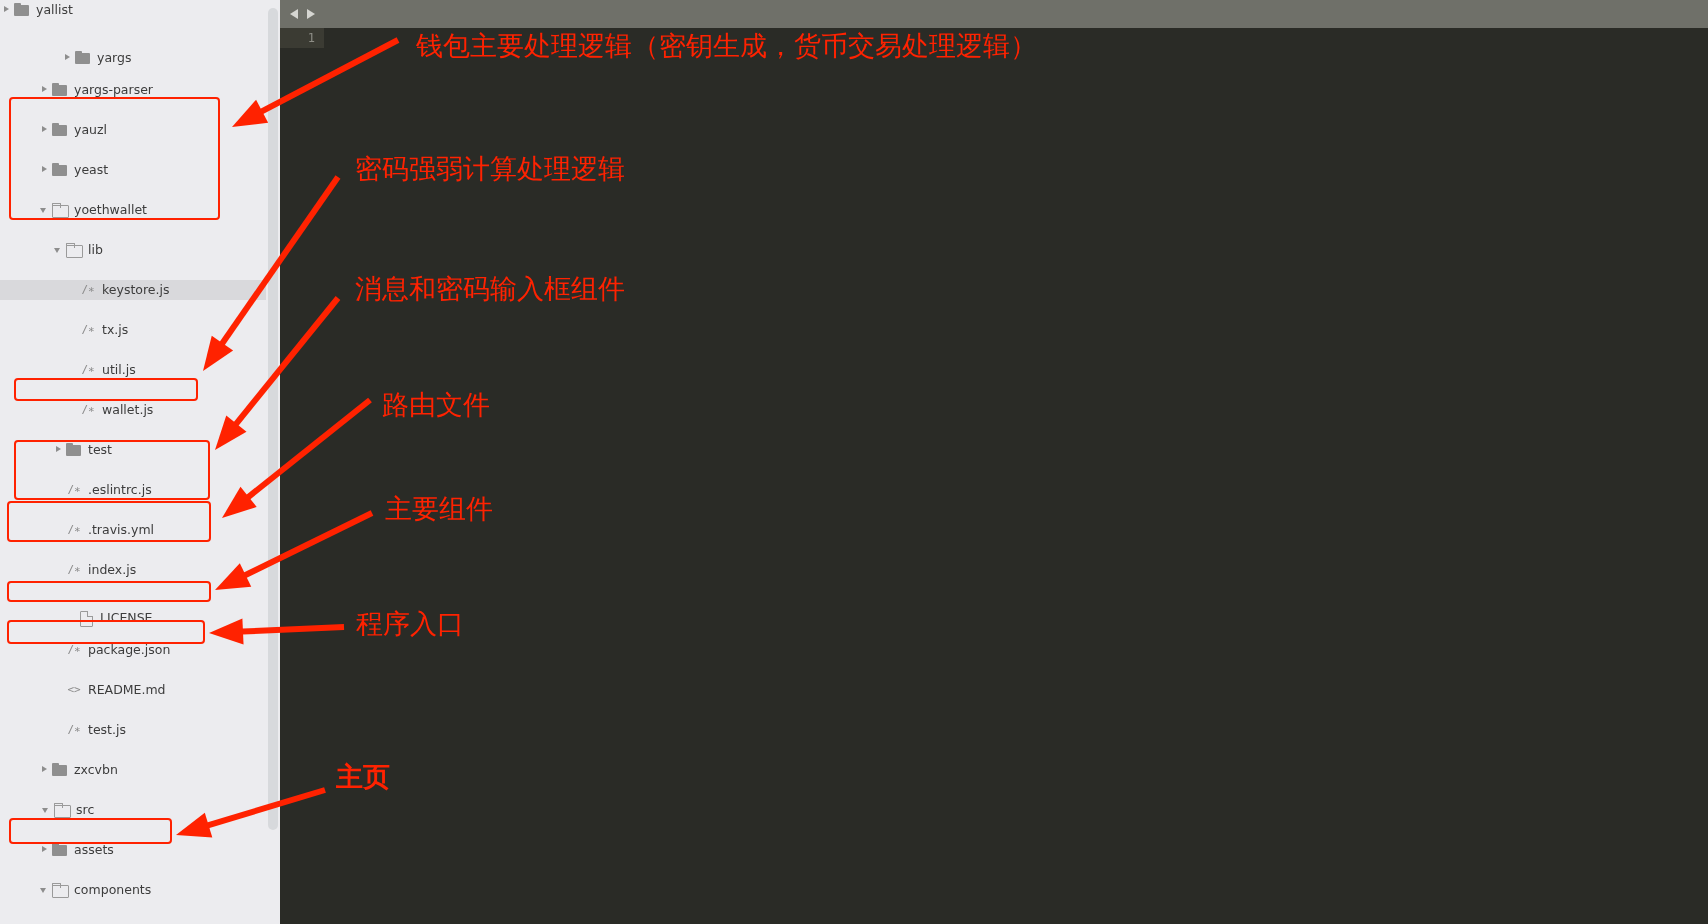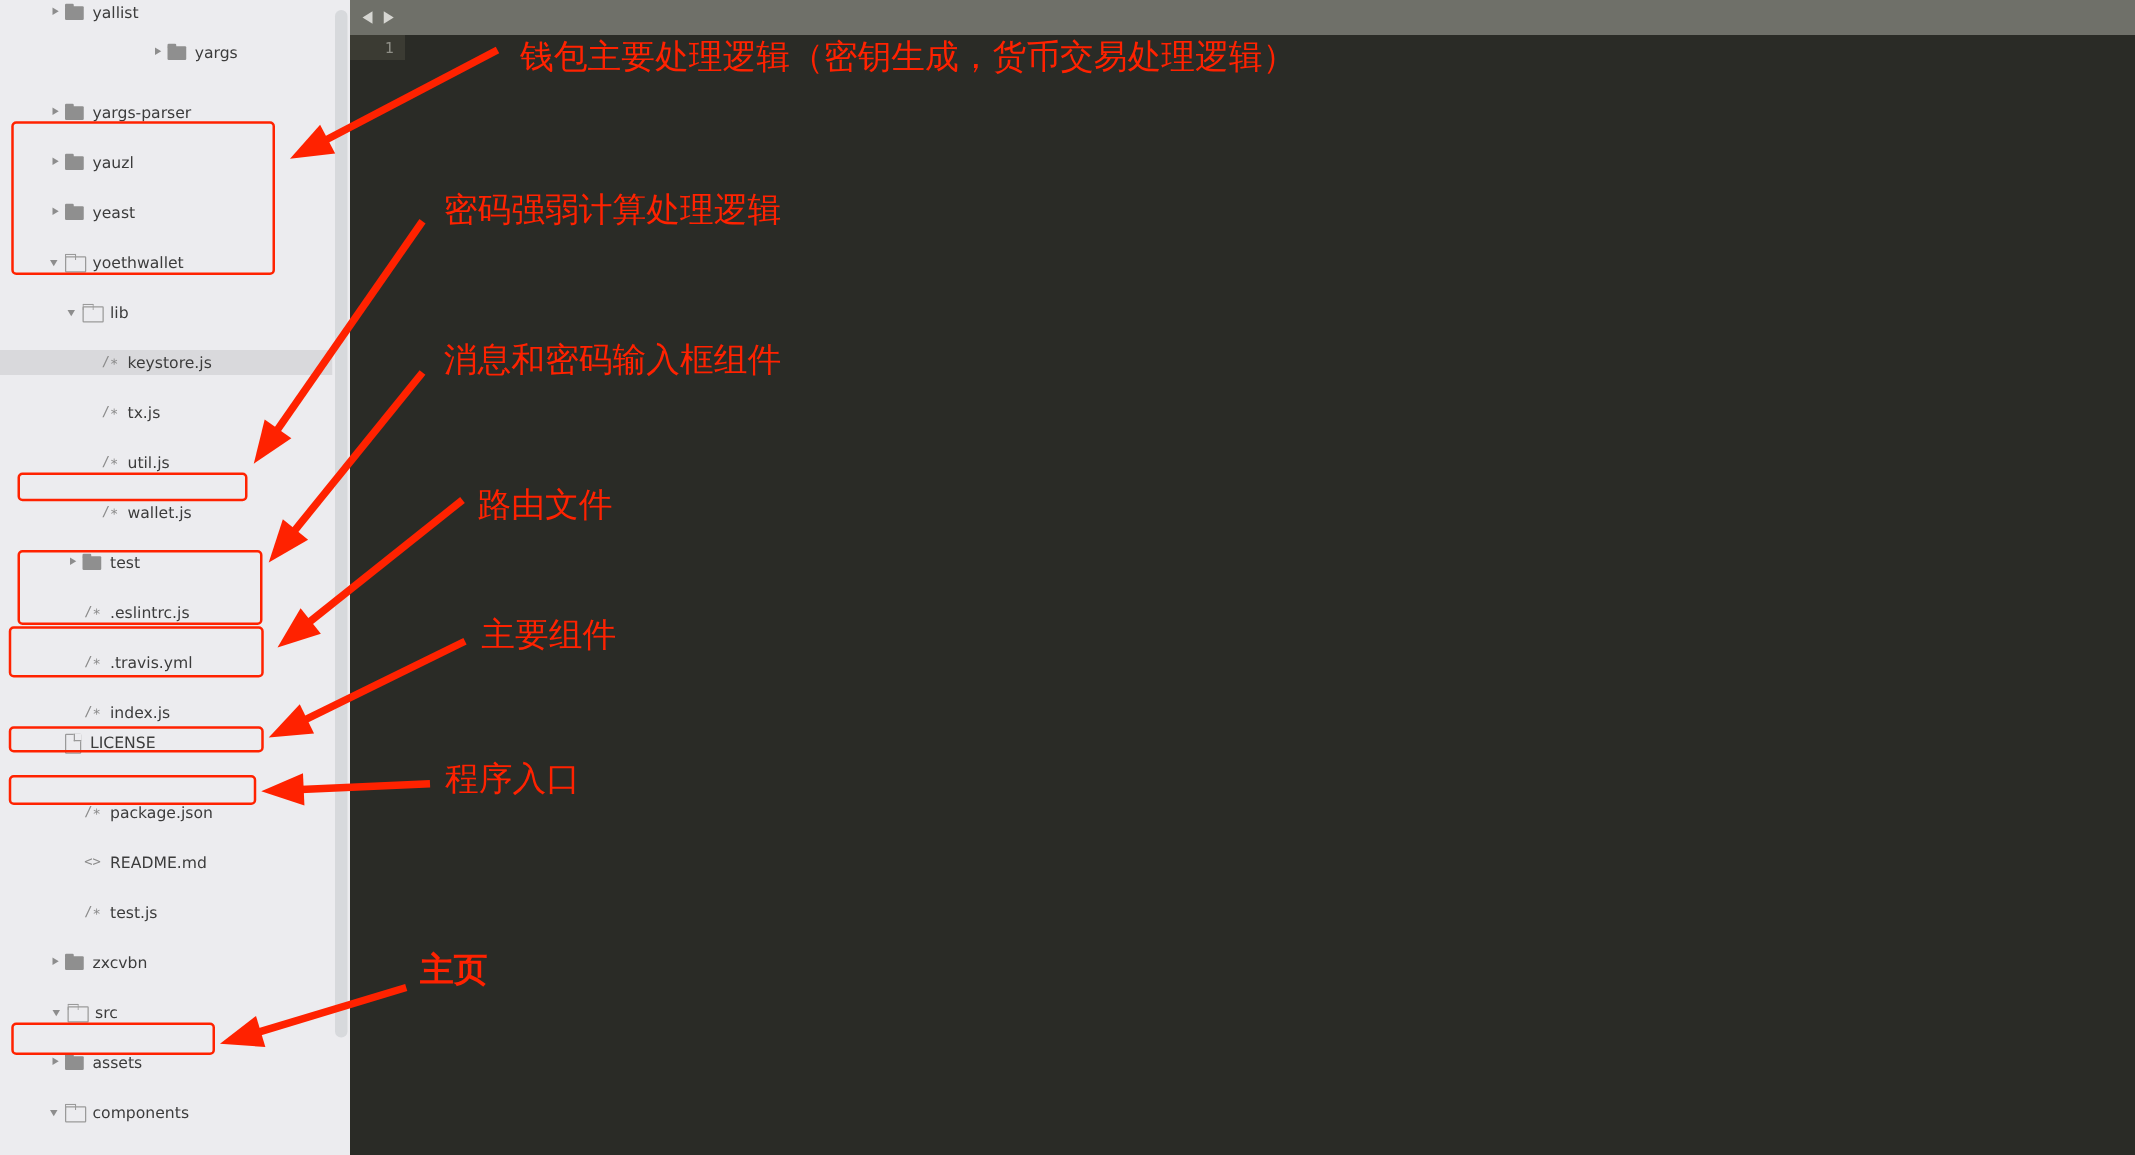--- a/index.html
+++ b/index.html
@@ -248,26 +248,26 @@
         <span class="navarrow right"></span>
       </div>
     </div>
     <div id="gutter">
       <div id="gutter-line-1">1</div>
     </div>
   </div>
 
   <div id="explorer">
     <div id="tree">
-        <div class="row" style="padding-left: 38px; top: 0px;">
+        <div class="row" style="top: 0px;">
           <span class="twisty collapsed"></span>
           <span class="ico folder"></span>
           <span class="label">yallist</span>
         </div>
-        <div class="row" style="padding-left: 48px; top: 12px; justify-content: center;">
+        <div class="row" style="padding-left: 61px; top: 28px;">
           <span class="twisty collapsed"></span>
           <span class="ico folder"></span>
           <span class="label">yargs</span>
         </div>
         <div class="row" style="padding-left: 38px; top: 40px;">
           <span class="twisty collapsed"></span>
           <span class="ico folder"></span>
           <span class="label">yargs-parser</span>
         </div>
         <div class="row" style="padding-left: 38px; top: 60px;">
@@ -323,21 +323,21 @@
         <div class="row" style="padding-left: 52px; top: 260px;">
           <span class="twisty"></span>
           <span class="ico js">/∗</span>
           <span class="label">.travis.yml</span>
         </div>
         <div class="row" style="padding-left: 52px; top: 280px;">
           <span class="twisty"></span>
           <span class="ico js">/∗</span>
           <span class="label">index.js</span>
         </div>
-        <div class="row" style="padding-left: 36px; top: 284px; text-align: center;">
+        <div class="row" style="padding-left: 64px; top: 308px; text-align: center;">
           <span class="twisty"></span>
           <span class="ico file"></span>
           <span class="label">LICENSE</span>
         </div>
         <div class="row" style="padding-left: 52px; top: 320px;">
           <span class="twisty"></span>
           <span class="ico js">/∗</span>
           <span class="label">package.json</span>
         </div>
         <div class="row" style="padding-left: 52px; top: 340px;">

